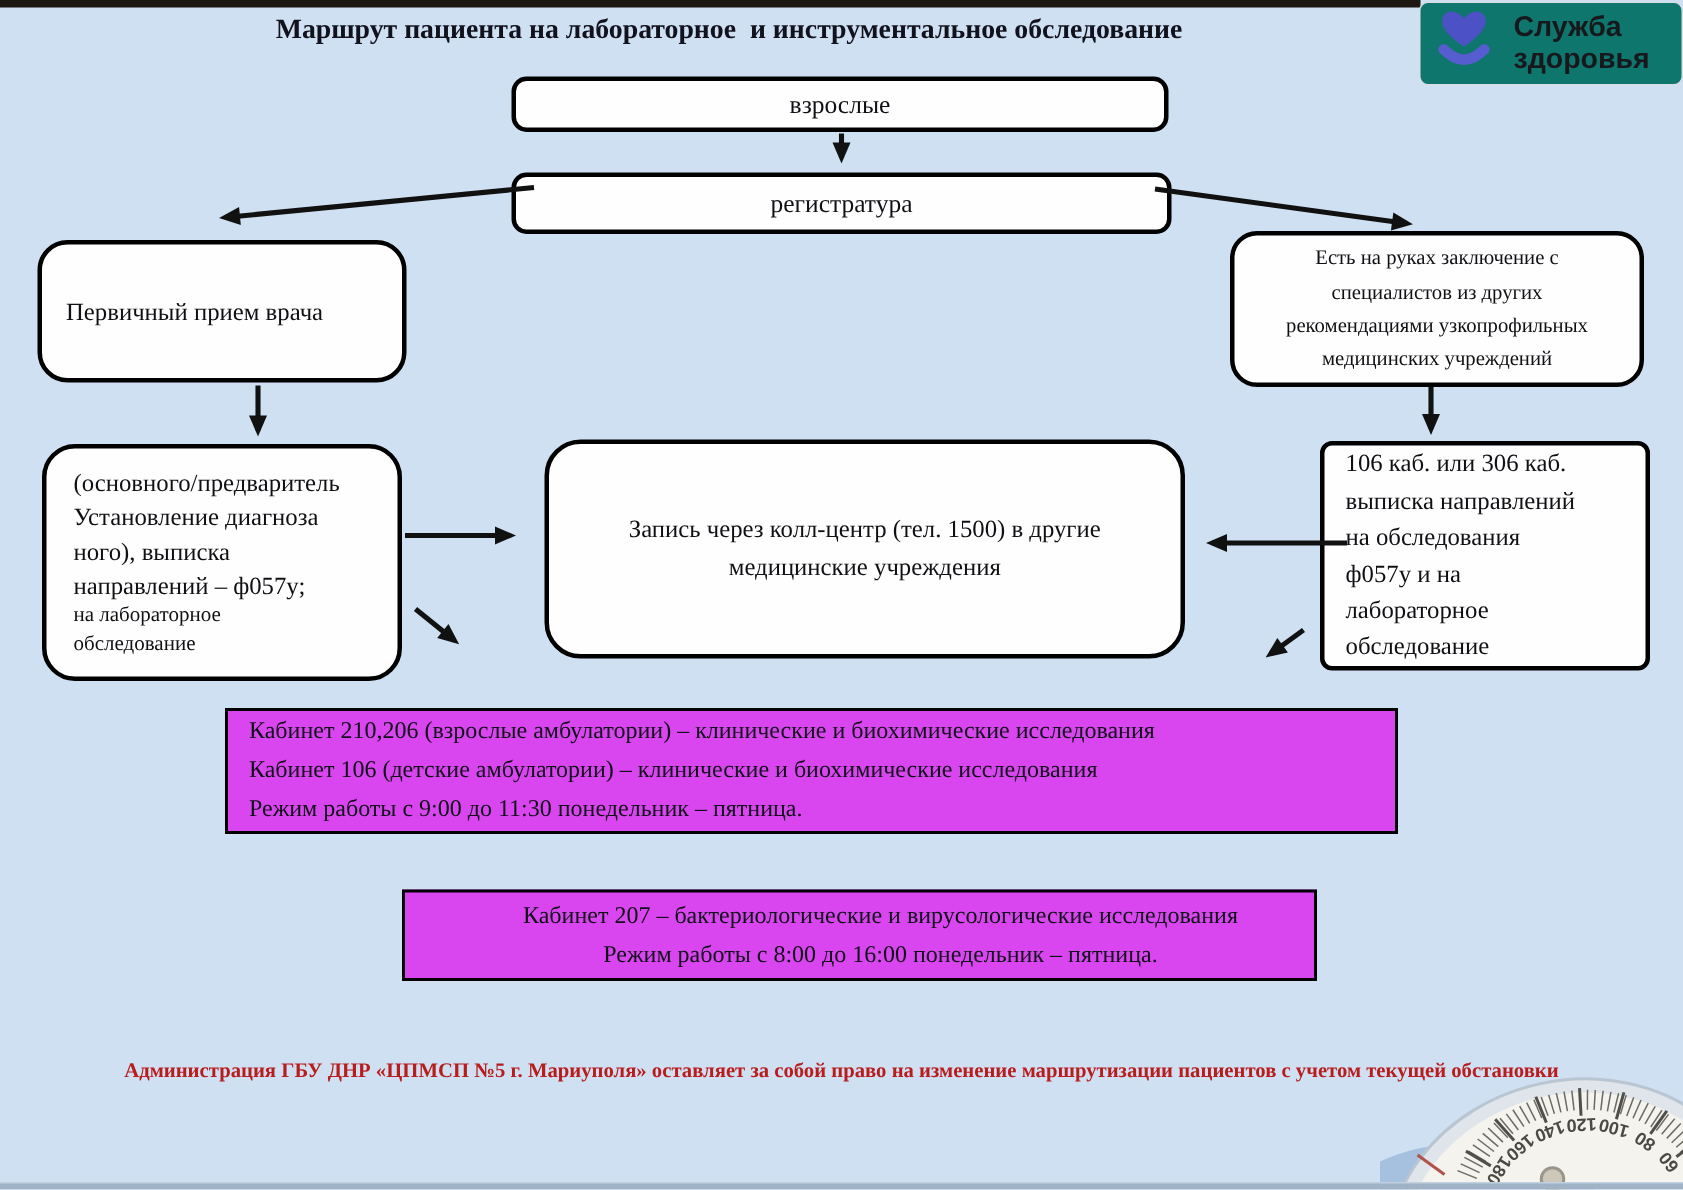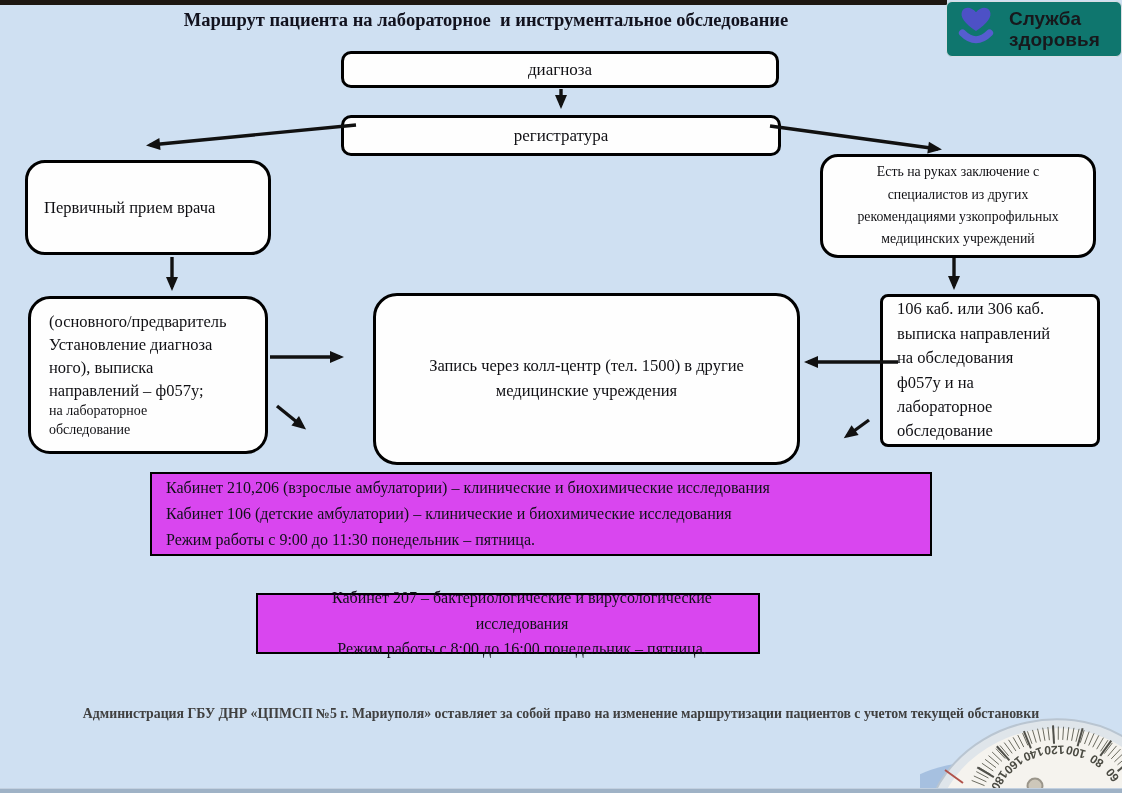--- a/index.html
+++ b/index.html
@@ -30,33 +30,33 @@
   }
   .fbox .line{width:100%;}
   .centered .line{text-align:center;}
   #box-patient{left:341px; top:51px; width:438px; height:37px; border-radius:10px; font-size:17px;}
   #box-registry{left:341px; top:115px; width:440px; height:41px; border-radius:10px; font-size:17px;}
   #box-primary{left:25px; top:160px; width:246px; height:95px; border-radius:20px; font-size:16.5px; padding-left:16px;}
   #box-conclusion{left:820px; top:154px; width:276px; height:104px; border-radius:18px; font-size:13.8px; line-height:1.62;}
   #box-diagnosis{left:28px; top:296px; width:240px; height:158px; border-radius:22px; padding-left:18px; padding-right:6px;}
   #box-diagnosis .main{font-size:16.5px; line-height:1.38;}
   #box-diagnosis .sub{font-size:14px; line-height:1.3;}
-  #box-callcenter{left:373px; top:293px; width:427px; height:172px; border-radius:24px; font-size:16.5px; line-height:1.5;}
+  #box-callcenter{left:363px; top:293px; width:427px; height:146px; border-radius:24px; font-size:16.5px; line-height:1.5;}
   #box-cab106{left:880px; top:294px; width:220px; height:153px; border-radius:8px; font-size:16.5px; line-height:1.48; padding-left:14px;}
   
   .ibox{
     position:absolute; background:#d946ef; border:2px solid #000; box-sizing:border-box;
     display:flex; flex-direction:column; justify-content:center; font-size:16px; line-height:1.62;
   }
   #box-info1{left:150px; top:472px; width:782px; height:84px; padding-left:14px;}
-  #box-info2{left:256px; top:593px; width:504px; height:61px;padding-left:28px;}
+  #box-info2{left:268px; top:593px; width:610px; height:61px;padding-left:28px;}
   #box-info2 .line{text-align:center;}
   #footer-note{
     position:absolute; left:0; right:0; top:706px; text-align:center;
-    font-size:13.8px; font-weight:bold; color:#404040;
+    font-size:13.8px; font-weight:bold; color:#b91c1c;
   }
   #arrows{position:absolute; left:0; top:0; pointer-events:none;}
   #dial-svg{position:absolute; left:920px; top:715px; pointer-events:none;}
 </style>
 </head>
 <body>
 
 <div id="canvas">
 
   <div id="top-bar"></div>
@@ -70,21 +70,21 @@
         <path d="M6.5 29 Q 20 42.5 33.5 29" stroke="#565dcf" stroke-width="7.2" stroke-linecap="round" fill="none"></path>
       </svg>
     </span>
     <span class="logo-text">
       <div>Служба</div>
       <div>здоровья</div>
     </span>
   </div>
 
   <div class="fbox centered" id="box-patient">
-    <div class="line">диагноза</div>
+    <div class="line">взрослые</div>
   </div>
 
   <div class="fbox centered" id="box-registry">
     <div class="line">регистратура</div>
   </div>
 
   <div class="fbox" id="box-primary">
     <div class="line">Первичный прием врача</div>
   </div>
 

